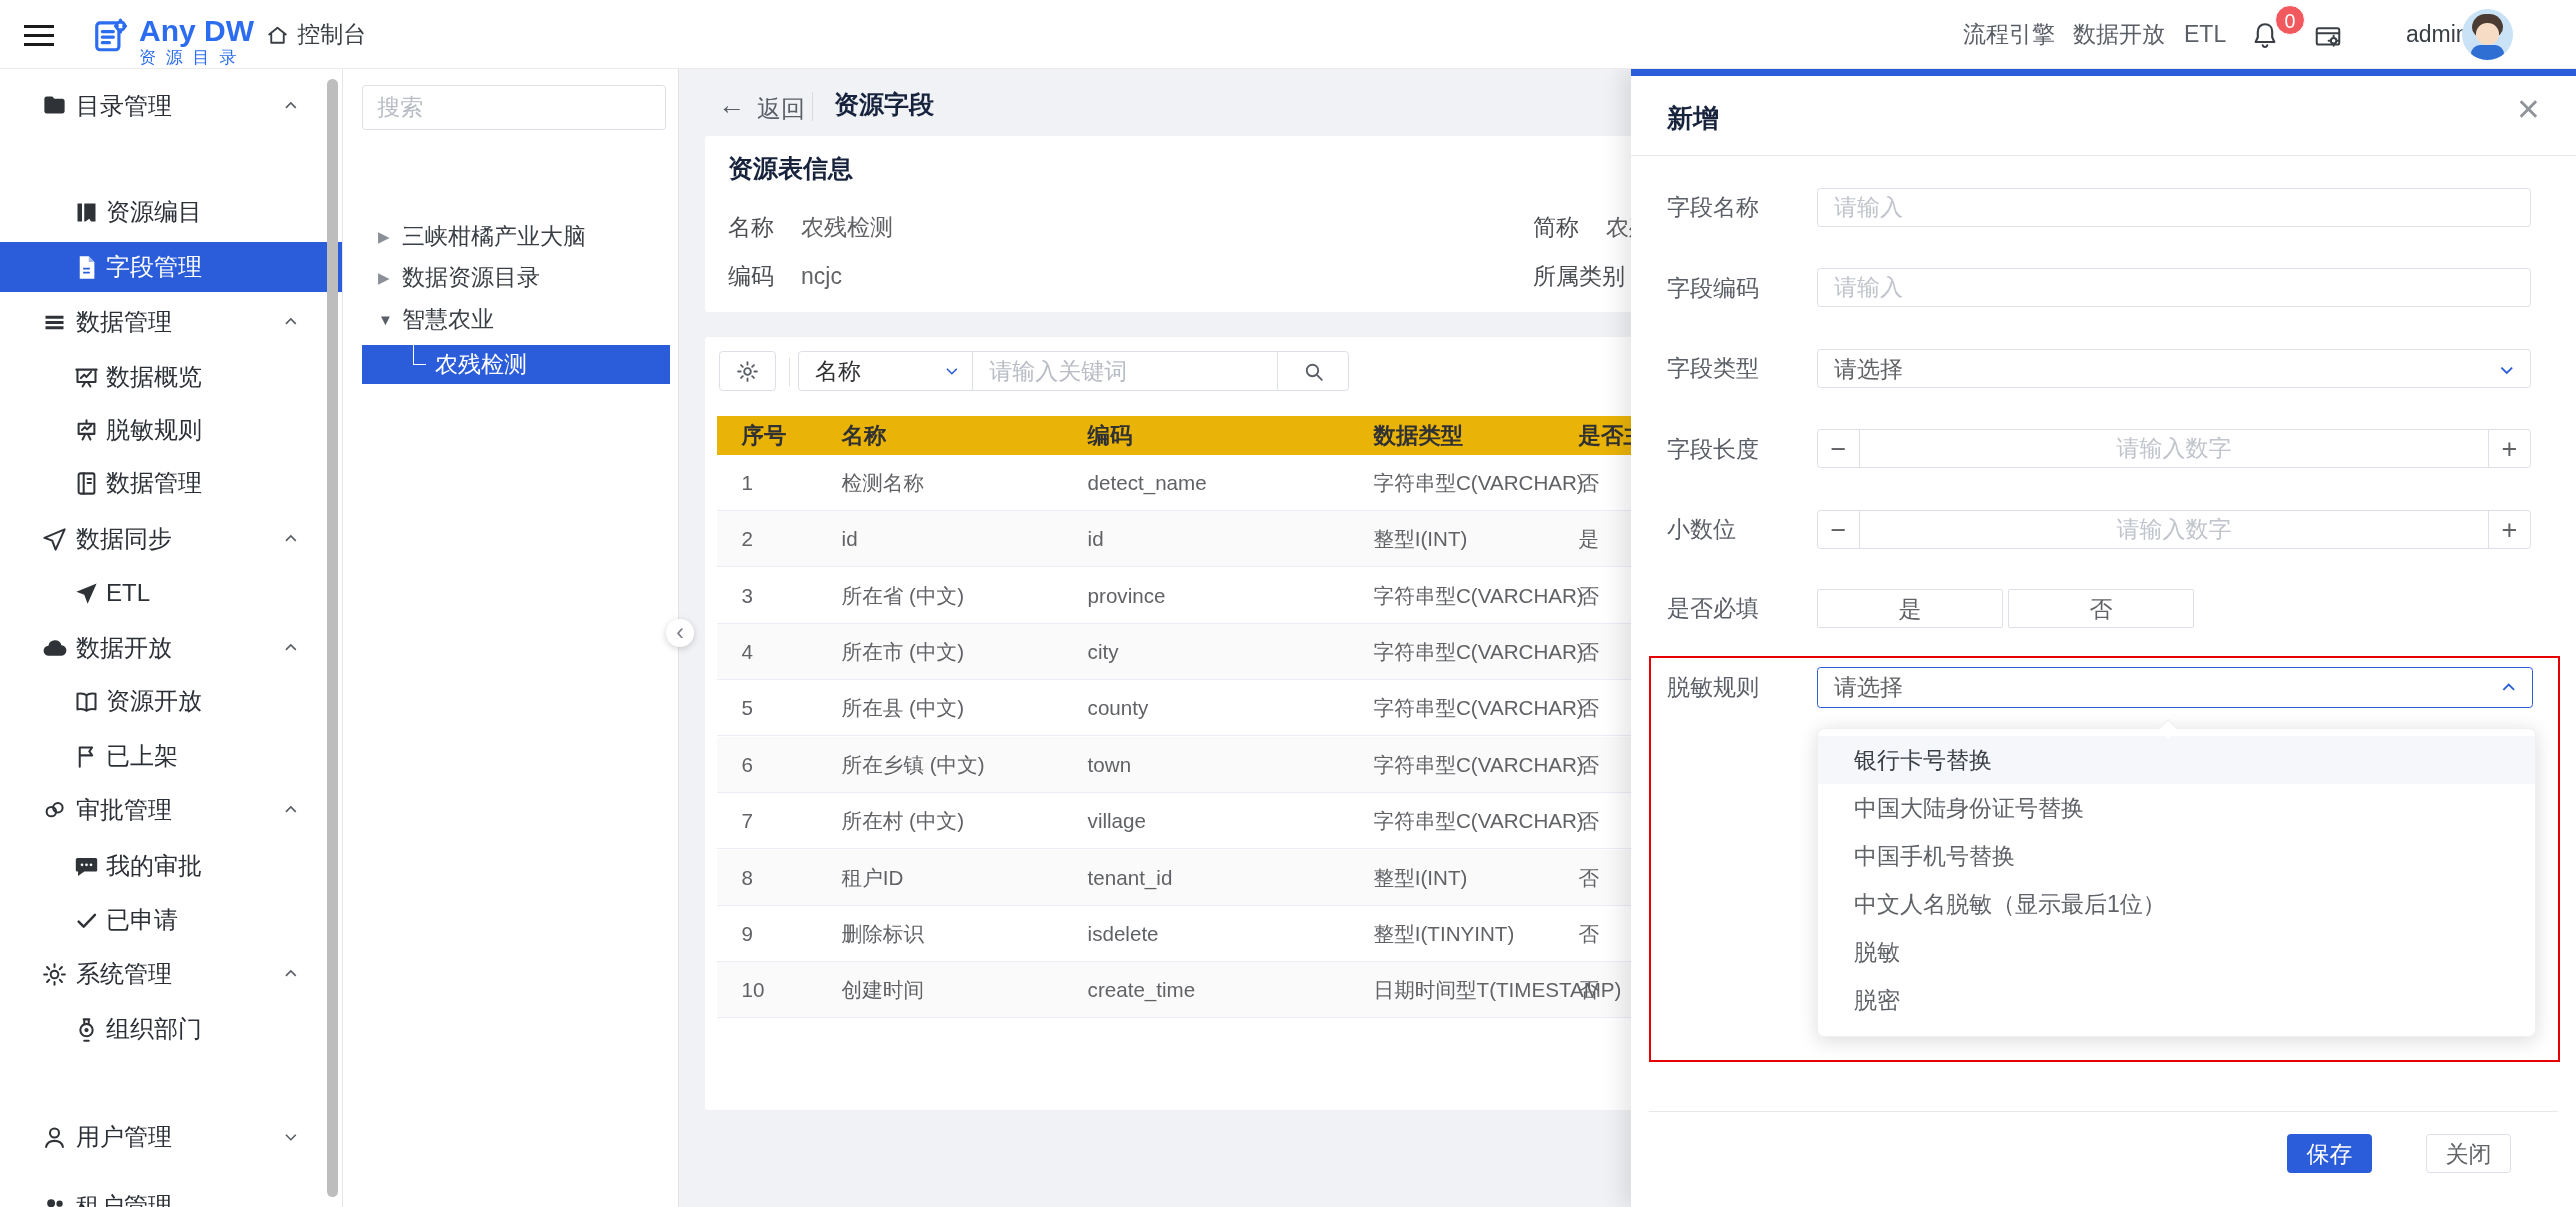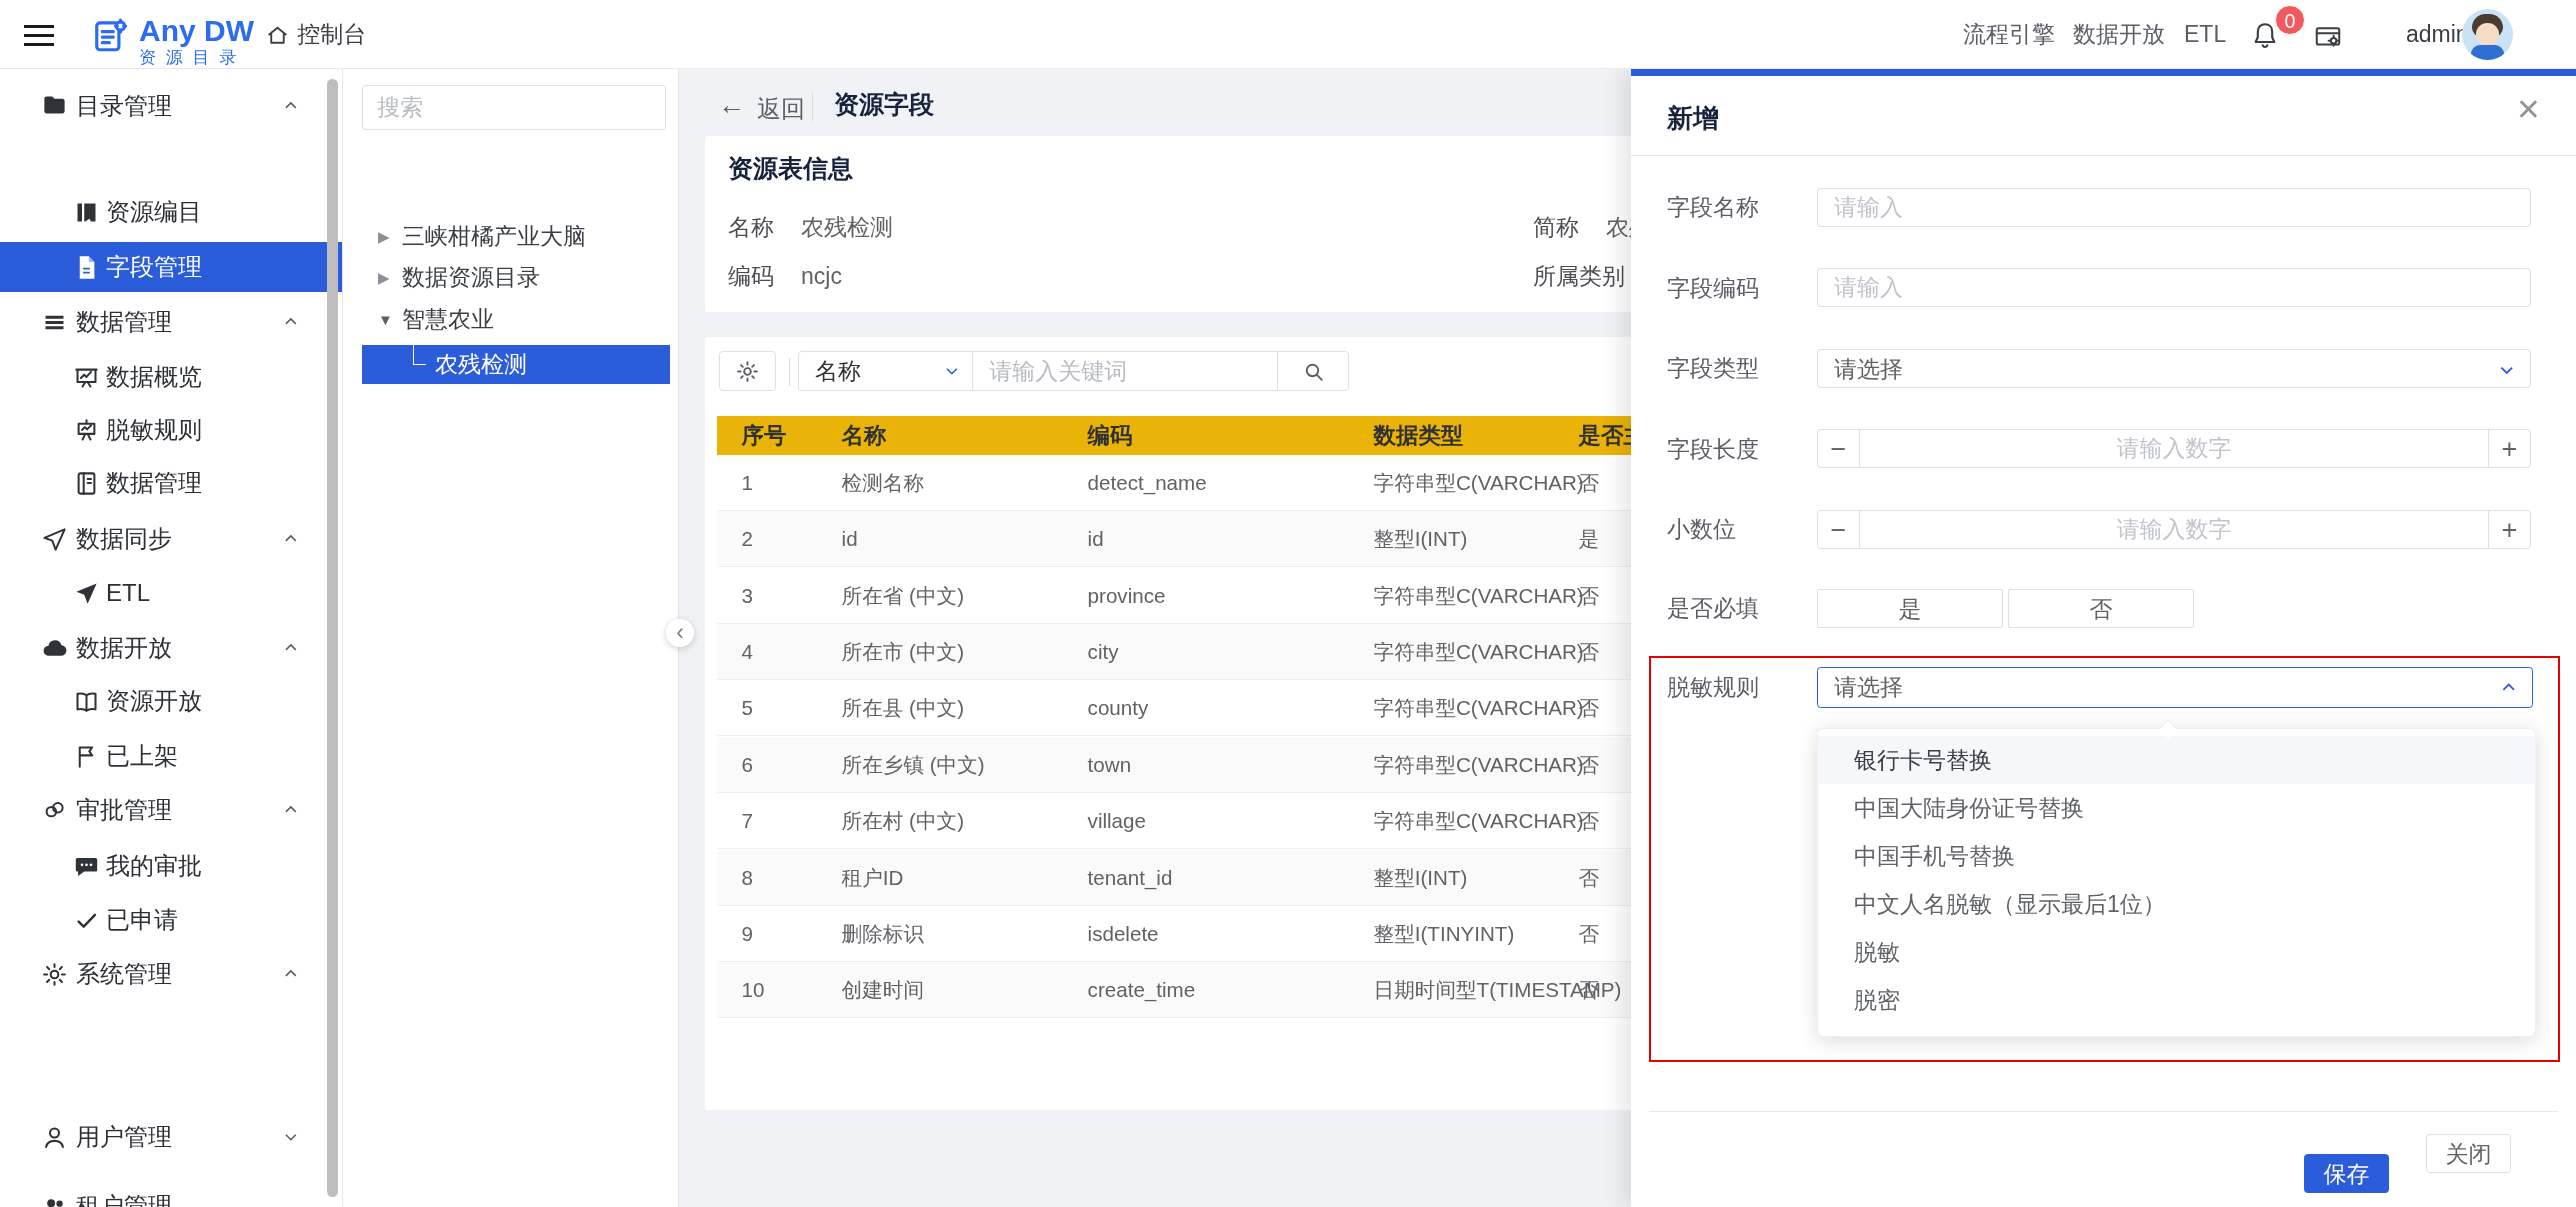--- a/index.html
+++ b/index.html
@@ -95,21 +95,21 @@
     font-size:23px; line-height:38px; padding-left:16px; color:#606266; cursor:pointer; background:#fff; }
   .dropdown { position:absolute; left:186px; top:652px; width:719px; height:309px; background:#fff; border-radius:7.2px;
     box-shadow:0 3.6px 19.7px rgba(0,0,0,.14); border:0.9px solid #f0f0f0; padding-top:7.2px; z-index:35; }
   .dd-caret { position:absolute; left:343px; top:-7.2px; width:14.3px; height:14.3px; background:#fff; transform:rotate(45deg);
     border-left:0.9px solid #ededed; border-top:0.9px solid #ededed; }
   .dd-opt { height:48px; line-height:48px; font-size:23px; color:#5f6368; padding-left:36px; cursor:pointer; white-space:nowrap; }
   .dd-opt.hl { background:#f5f7fa; color:#3a3f45; }
   .red-rect { position:absolute; left:18px; top:580px; width:911px; height:406px; border:2.7px solid var(--annotation); z-index:60; pointer-events:none; }
   .dw-foot-hr { position:absolute; left:18px; top:1035px; width:909px; height:0.9px; background:#e8e8e8; }
   .btn { position:absolute; top:1058px; height:39px; border-radius:3.6px; font-size:23px; text-align:center; line-height:38px; cursor:pointer; }
-  .btn-save { left:673px; width:85px; background:var(--primary); color:#fff; border:0.9px solid var(--primary);margin-top:20px; }
+  .btn-save { left:656px; width:85px; background:var(--primary); color:#fff; border:0.9px solid var(--primary); }
   .btn-close { left:795px; width:85px; background:#fff; color:#606266; border:0.9px solid #dcdfe6; }
   .chv-up, .chv-dn { width:19.7px; height:19.7px; }
 </style>
 </head>
 <body>
 
 <div id="app">
 
   <div id="topbar" class="abs">
     <div class="abs" style="left:24px;top:25px;width:30px;height:21.5px;cursor:pointer;">
@@ -345,20 +345,30 @@
           </svg>
         </span>
       <span class="mtext" style="left:76px;">系统管理</span>
       <span class="mchev">
           <svg class="chv-up" viewBox="0 0 24 24">
             <path d="M6 14.5l6-6 6 6" style="stroke:#5a5e66;stroke-width:2;fill:none;"></path>
           </svg>
         </span>
     </div>
 
+    <div class="menu-row" style="top:935px;">
+      <span class="mi" style="left:73px;">
+          <svg width="27" height="27" viewBox="0 0 24 24" class="ic">
+            <circle cx="12" cy="12.5" r="5.5"></circle>
+            <path d="M9.5 3h5M10 3v3.2M14 3v3.2M10 22h4"></path>
+            <circle cx="12" cy="12.5" r="1" style="fill:#2f3338;"></circle>
+          </svg>
+        </span>
+      <span class="mtext" style="left:106px;">组织部门</span>
+    </div>
 
 
     <div class="menu-row" style="top:1043px;">
       <span class="mi" style="left:41px;">
           <svg width="27" height="27" viewBox="0 0 24 24" class="ic">
             <circle cx="12" cy="8" r="4"></circle>
             <path d="M4.5 20.5c.8-3.8 3.9-5.5 7.5-5.5s6.7 1.7 7.5 5.5"></path>
           </svg>
         </span>
       <span class="mtext" style="left:76px;">用户管理</span>

